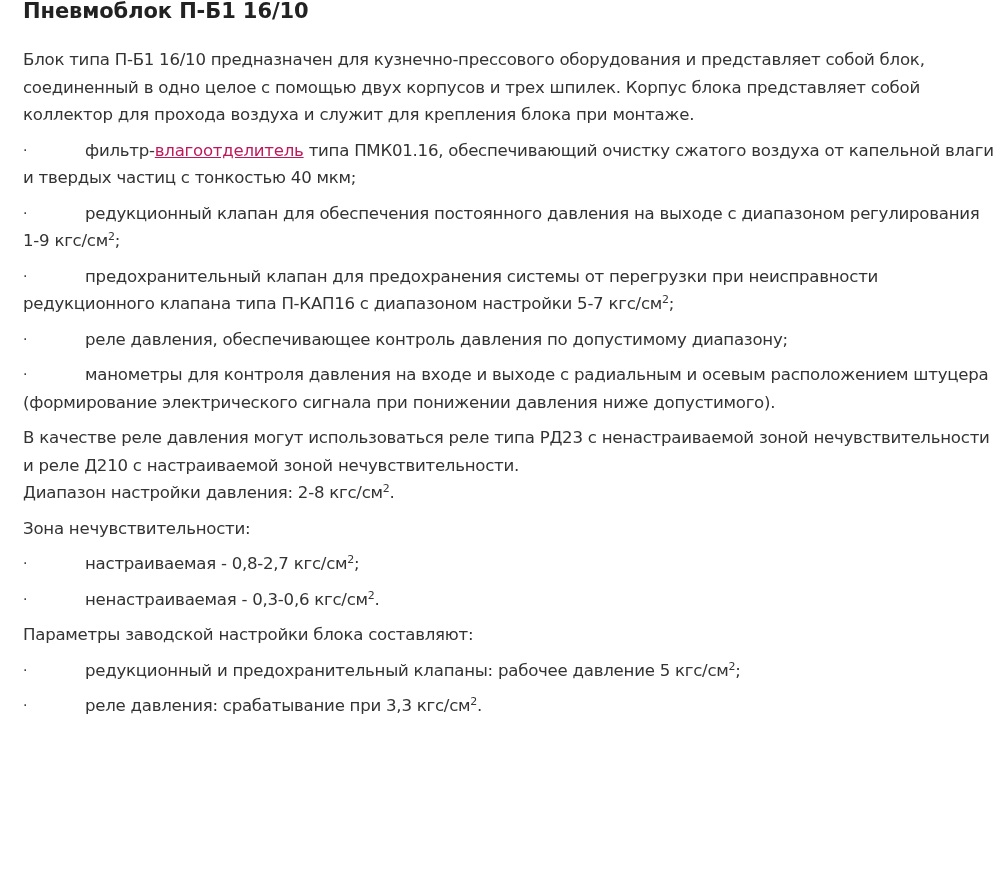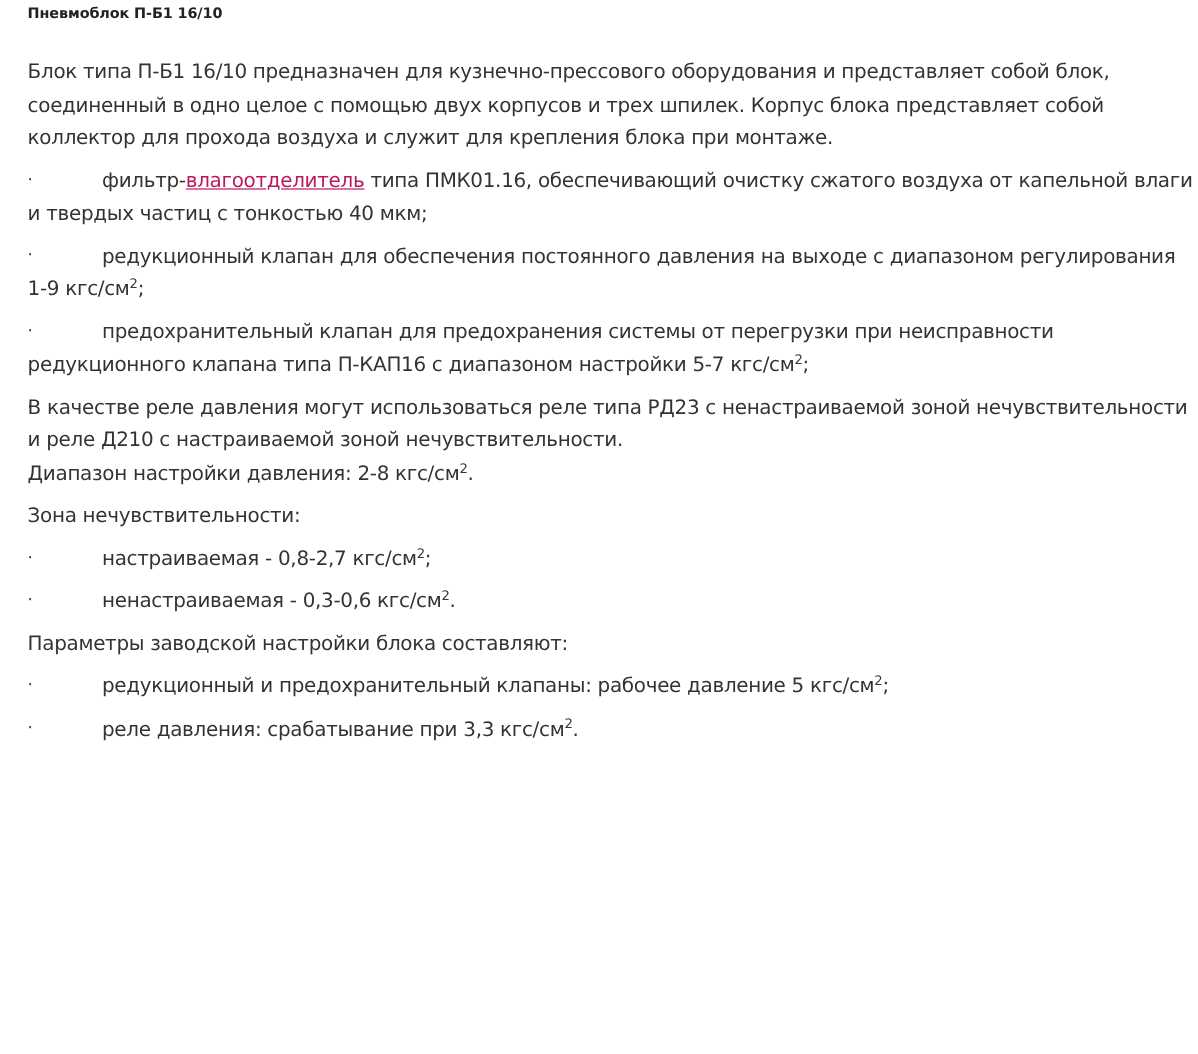--- a/index.html
+++ b/index.html
@@ -5,21 +5,21 @@
   html, body { margin: 0; padding: 0; background: #ffffff; }
   body {
     width: 998px; height: 878px; overflow: hidden;
     font-family: "DejaVu Sans", sans-serif;
     color: #333333;
     font-size: 16.6px;
   }
   .page { position: relative; padding: 0 0 0 23px; width: 975px; }
   h1 {
     font-family: "DejaVu Sans", sans-serif;
-    font-size: 12px; font-weight: bold; color: #222222;
+    font-size: 21px; font-weight: bold; color: #222222;
     margin: 0; padding-top: 0px; line-height: 22px; letter-spacing: -0.1px;
   }
   p { margin: 0; line-height: 27.5px; letter-spacing: -0.25px; }
   .p-intro { margin-top: 24px; }
   .gap { margin-top: 8px; }
   .gap-s { margin-top: 0px; }
   .bullet { position: relative; text-indent: 62px; }
   .bullet .dot {
     position: absolute; left: 0; top: 0; text-indent: 0; width: 10px;
     font-size: 14px; line-height: 27.5px;
@@ -42,25 +42,25 @@
 
   <p class="bullet gap">
     <span class="dot">·</span><span>редукционный клапан для обеспечения постоянного давления на выходе с диапазоном регулирования 1-9 кгс/см</span><sup>2</sup><span>;</span>
   </p>
 
   <p class="bullet gap">
     <span class="dot">·</span><span>предохранительный клапан для предохранения системы от перегрузки при неисправности редукционного клапана типа П-КАП16 с диапазоном настройки 5-7 кгс/см</span><sup>2</sup><span>;</span>
   </p>
 
   <p class="bullet gap">
-    <span class="dot">·</span>
+    <span class="dot">·</span><span>реле давления, обеспечивающее контроль давления по допустимому диапазону;</span>
   </p>
 
   <p class="bullet gap">
-    <span class="dot">·</span>
+    <span class="dot">·</span><span>манометры для контроля давления на входе и выходе с радиальным и осевым расположением штуцера (формирование электрического сигнала при понижении давления ниже допустимого).</span>
   </p>
 
   <p class="gap">В качестве реле давления могут использоваться реле типа РД23 с ненастраиваемой зоной нечувствительности и реле Д210 с настраиваемой зоной нечувствительности.</p>
 
   <p class="gap-s">
     <span>Диапазон настройки давления: 2-8 кгс/см</span><sup>2</sup><span>.</span>
   </p>
 
   <p class="gap">Зона нечувствительности:</p>
 

